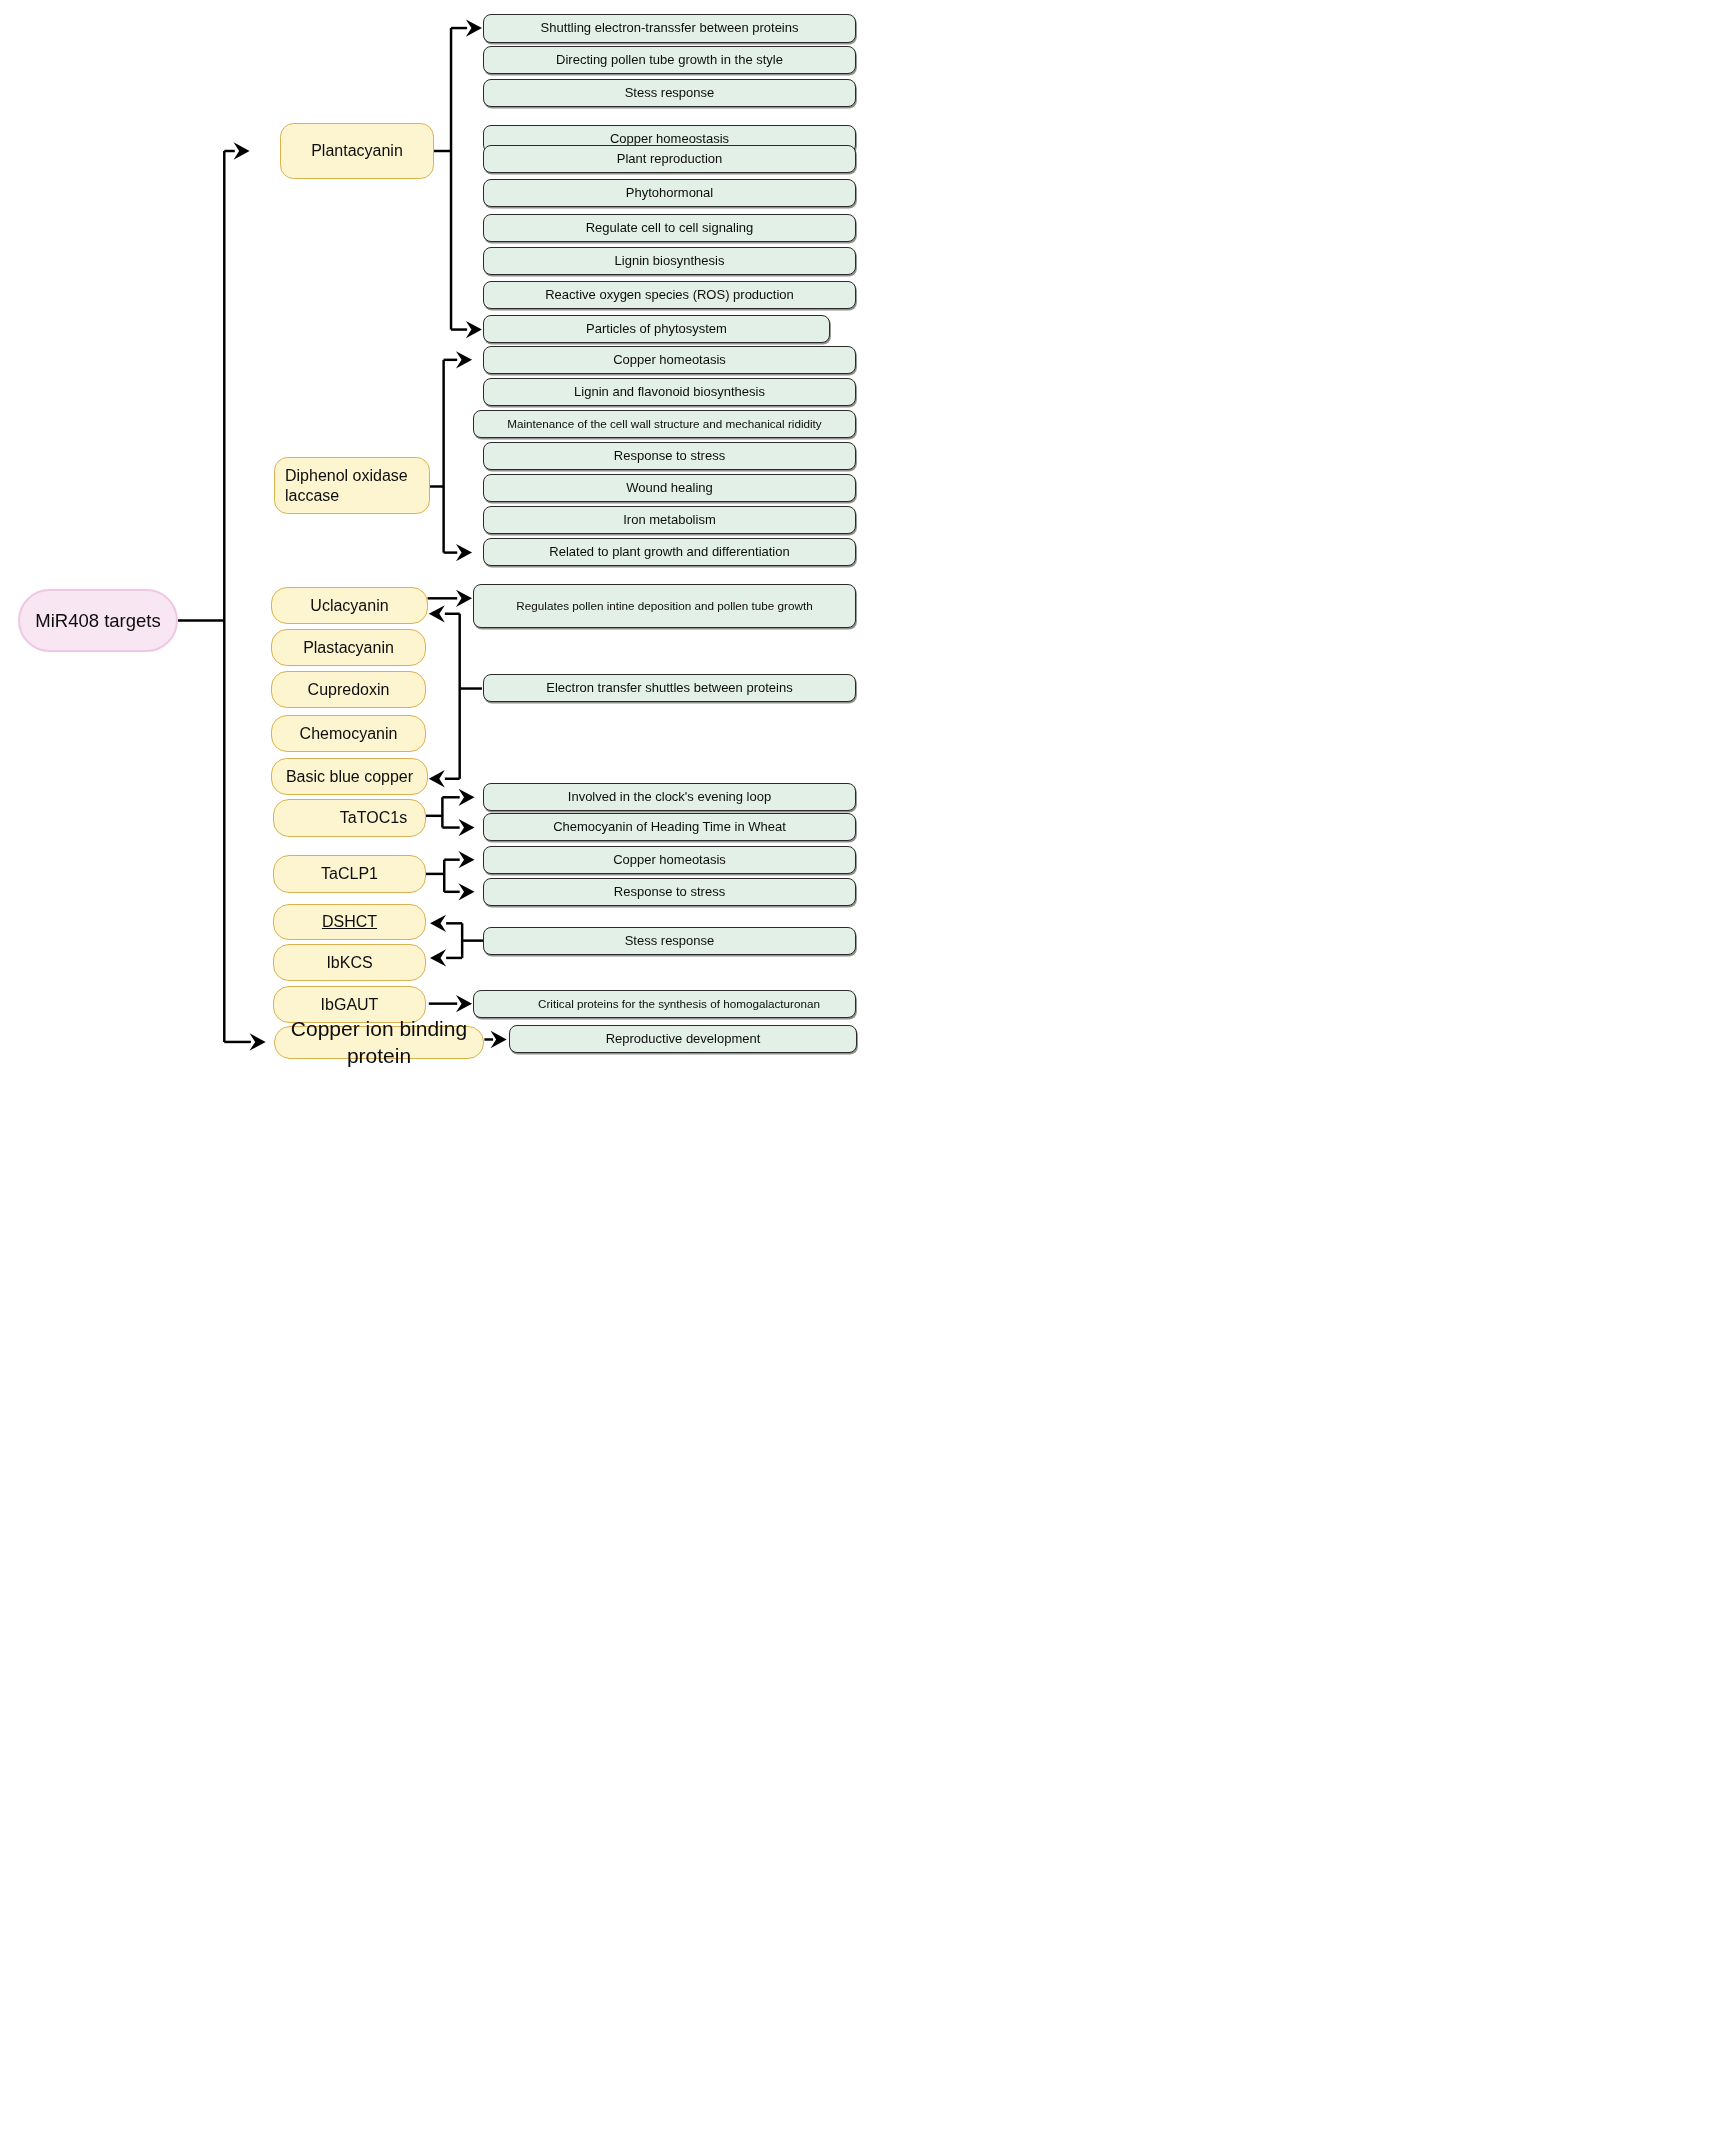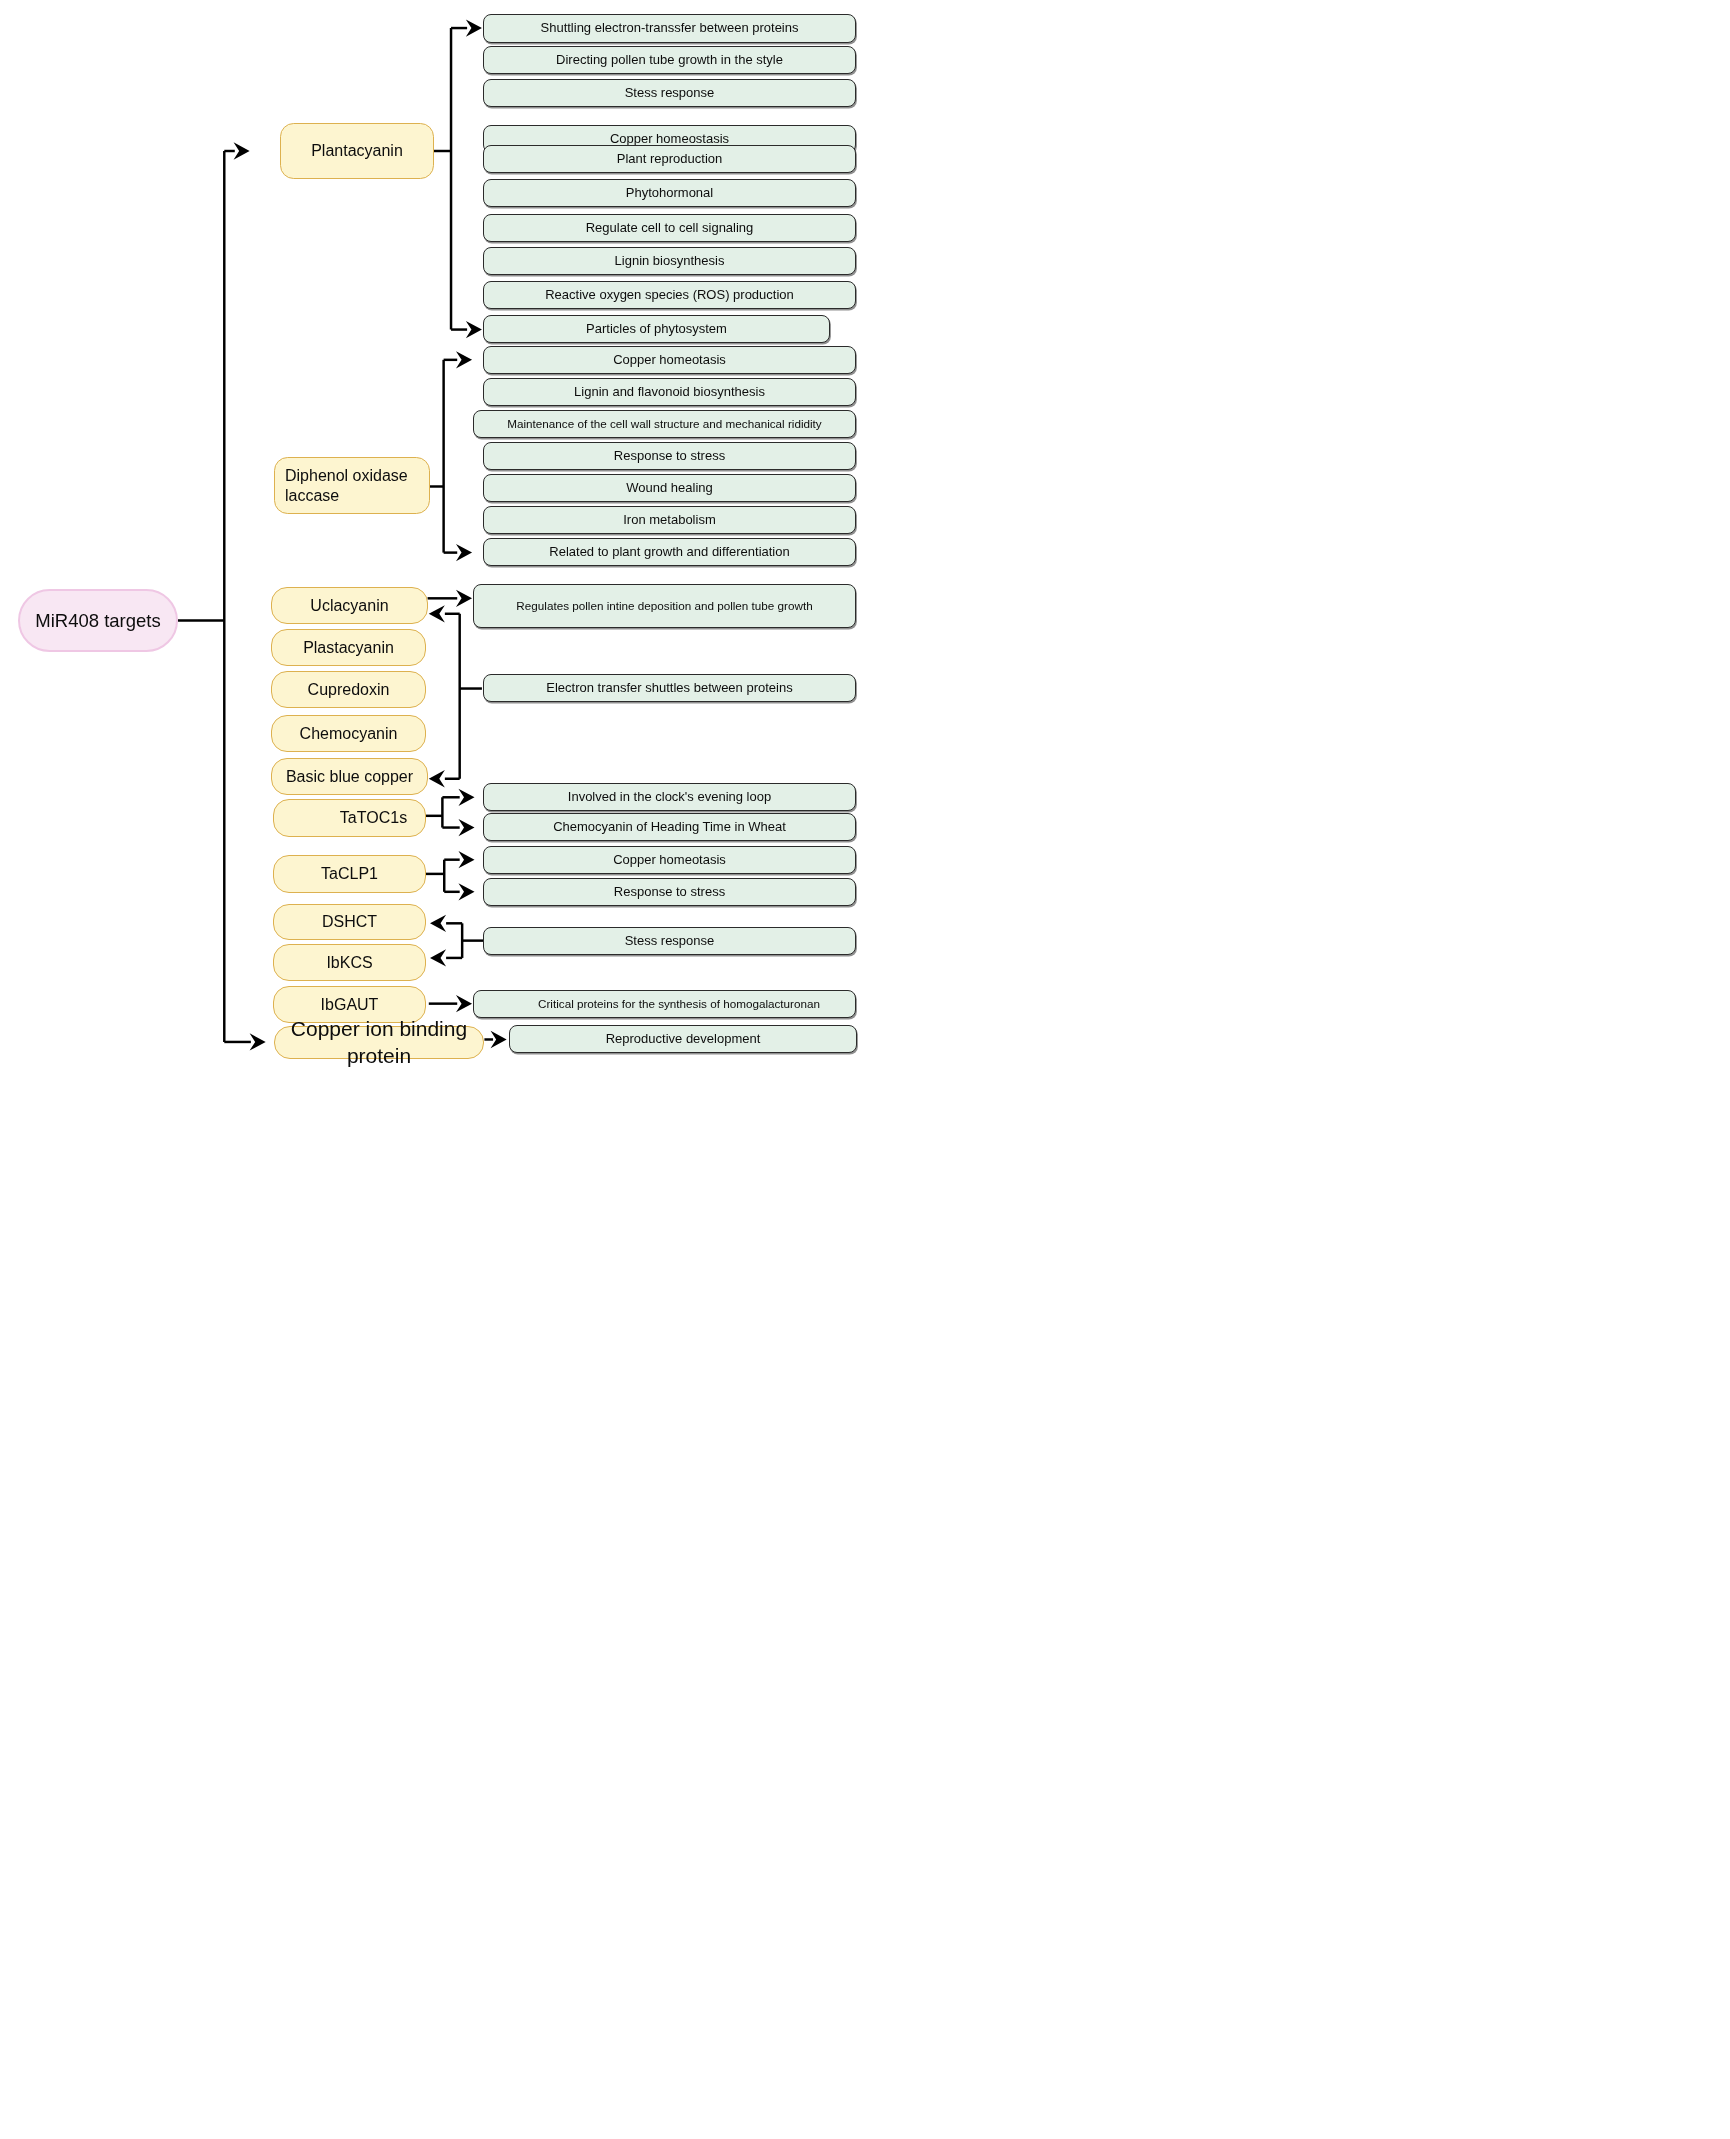--- a/index.html
+++ b/index.html
@@ -88,21 +88,21 @@
 
   <div class="node target big" style="left:280px;top:123px;width:154px;height:56px;">Plantacyanin</div>
   <div class="node target big leftalign" style="left:274px;top:457px;width:156px;height:57px;">Diphenol oxidase laccase</div>
   <div class="node target" style="left:271px;top:587px;width:157px;height:37px;">Uclacyanin</div>
   <div class="node target" style="left:271px;top:629px;width:155px;height:37px;">Plastacyanin</div>
   <div class="node target" style="left:271px;top:671px;width:155px;height:37px;">Cupredoxin</div>
   <div class="node target" style="left:271px;top:715px;width:155px;height:37px;">Chemocyanin</div>
   <div class="node target" style="left:271px;top:758px;width:157px;height:37px;">Basic blue copper</div>
   <div class="node target" style="left:273px;top:799px;width:153px;height:38px;padding-left:48px;">TaTOC1s</div>
   <div class="node target" style="left:273px;top:855px;width:153px;height:38px;">TaCLP1</div>
-  <div class="node target" style="left:273px;top:904px;width:153px;height:36px;">DSHCT</div>
+  <div class="node target" style="left:273px;top:904px;width:153px;height:36px;text-decoration:underline;">DSHCT</div>
   <div class="node target" style="left:273px;top:944px;width:153px;height:37px;">IbKCS</div>
   <div class="node target" style="left:273px;top:986px;width:153px;height:37px;">IbGAUT</div>
   <div class="node target small25" style="left:274px;top:1026px;width:210px;height:33px;">Copper ion binding protein</div>
 
   <div class="node fn" style="left:483px;top:14.2px;width:373px;height:28.4px;">Shuttling electron-transsfer between proteins</div>
   <div class="node fn" style="left:483px;top:46px;width:373px;height:28.4px;">Directing pollen tube growth in the style</div>
   <div class="node fn" style="left:483px;top:79px;width:373px;height:28.4px;">Stess response</div>
   <div class="node fn" style="left:483px;top:112px;width:373px;height:28px;margin-top:13px;">Copper homeostasis</div>
   <div class="node fn" style="left:483px;top:145px;width:373px;height:28.4px;">Plant reproduction</div>
   <div class="node fn" style="left:483px;top:179px;width:373px;height:28.4px;">Phytohormonal</div>

